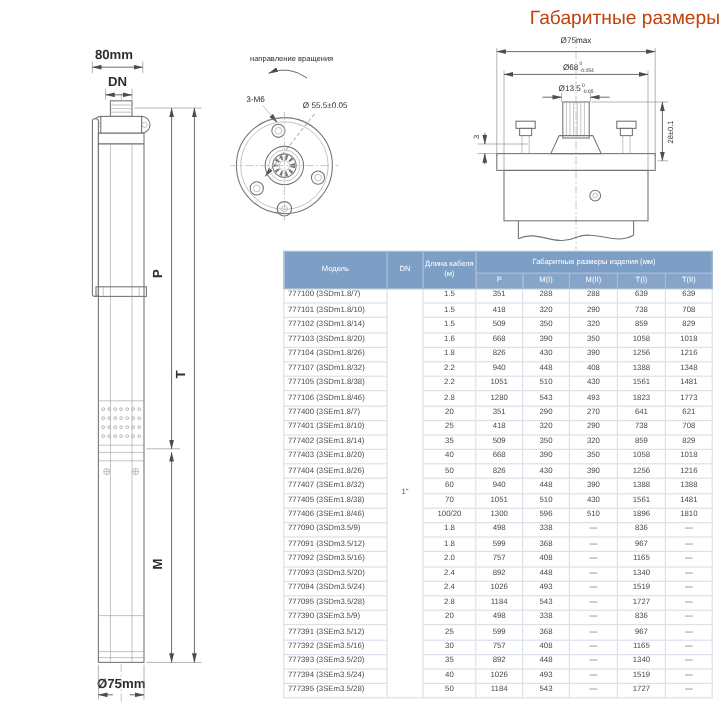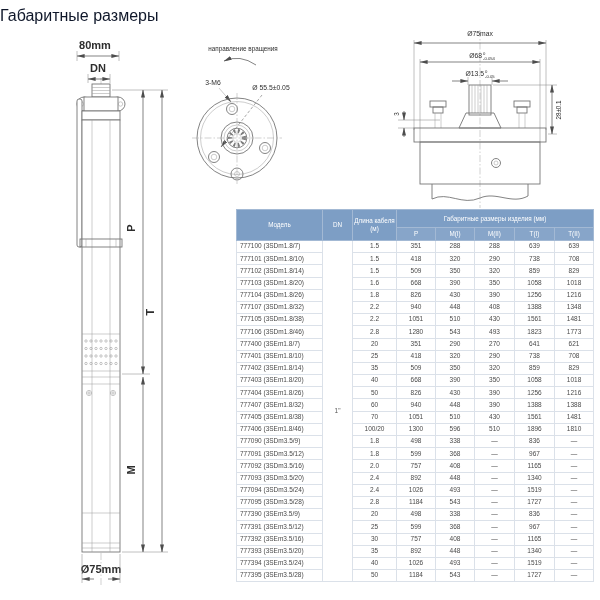--- a/index.html
+++ b/index.html
@@ -1,19 +1,19 @@
 <!DOCTYPE html>
 <html><head>
 <meta charset="utf-8">
 <style>
   html,body{margin:0;padding:0}
   body{width:600px;height:600px;background:#ffffff;position:relative;overflow:hidden;
        font-family:"Liberation Sans",sans-serif;}
-  .title{position:absolute;top:7px;left:0;width:600px;text-align:left;
-         font-size:16px;font-weight:500;color:#0f172a;}
+  .title{position:absolute;top:7px;left:0;width:600px;text-align:right;
+         font-size:16px;font-weight:500;color:#c2410c;}
   svg.draw{position:absolute;left:0;top:0;width:600px;height:600px;}
   
   .out{stroke:#757575;stroke-width:0.9;fill:#ffffff;}
   .outn{stroke:#757575;stroke-width:0.9;fill:none;}
   .thin{stroke:#9a9a9a;stroke-width:0.5;fill:none;}
   .ext{stroke:#8c8c8c;stroke-width:0.55;fill:none;}
   .dim{stroke:#4d4d4d;stroke-width:0.7;fill:none;}
   .cl{stroke:#b3b3b3;stroke-width:0.6;fill:none;stroke-dasharray:7 2 1.5 2;}
   .dash{stroke:#6f6f6f;stroke-width:0.6;fill:none;stroke-dasharray:3 2;}
   text{fill:#2e2e2e;}

